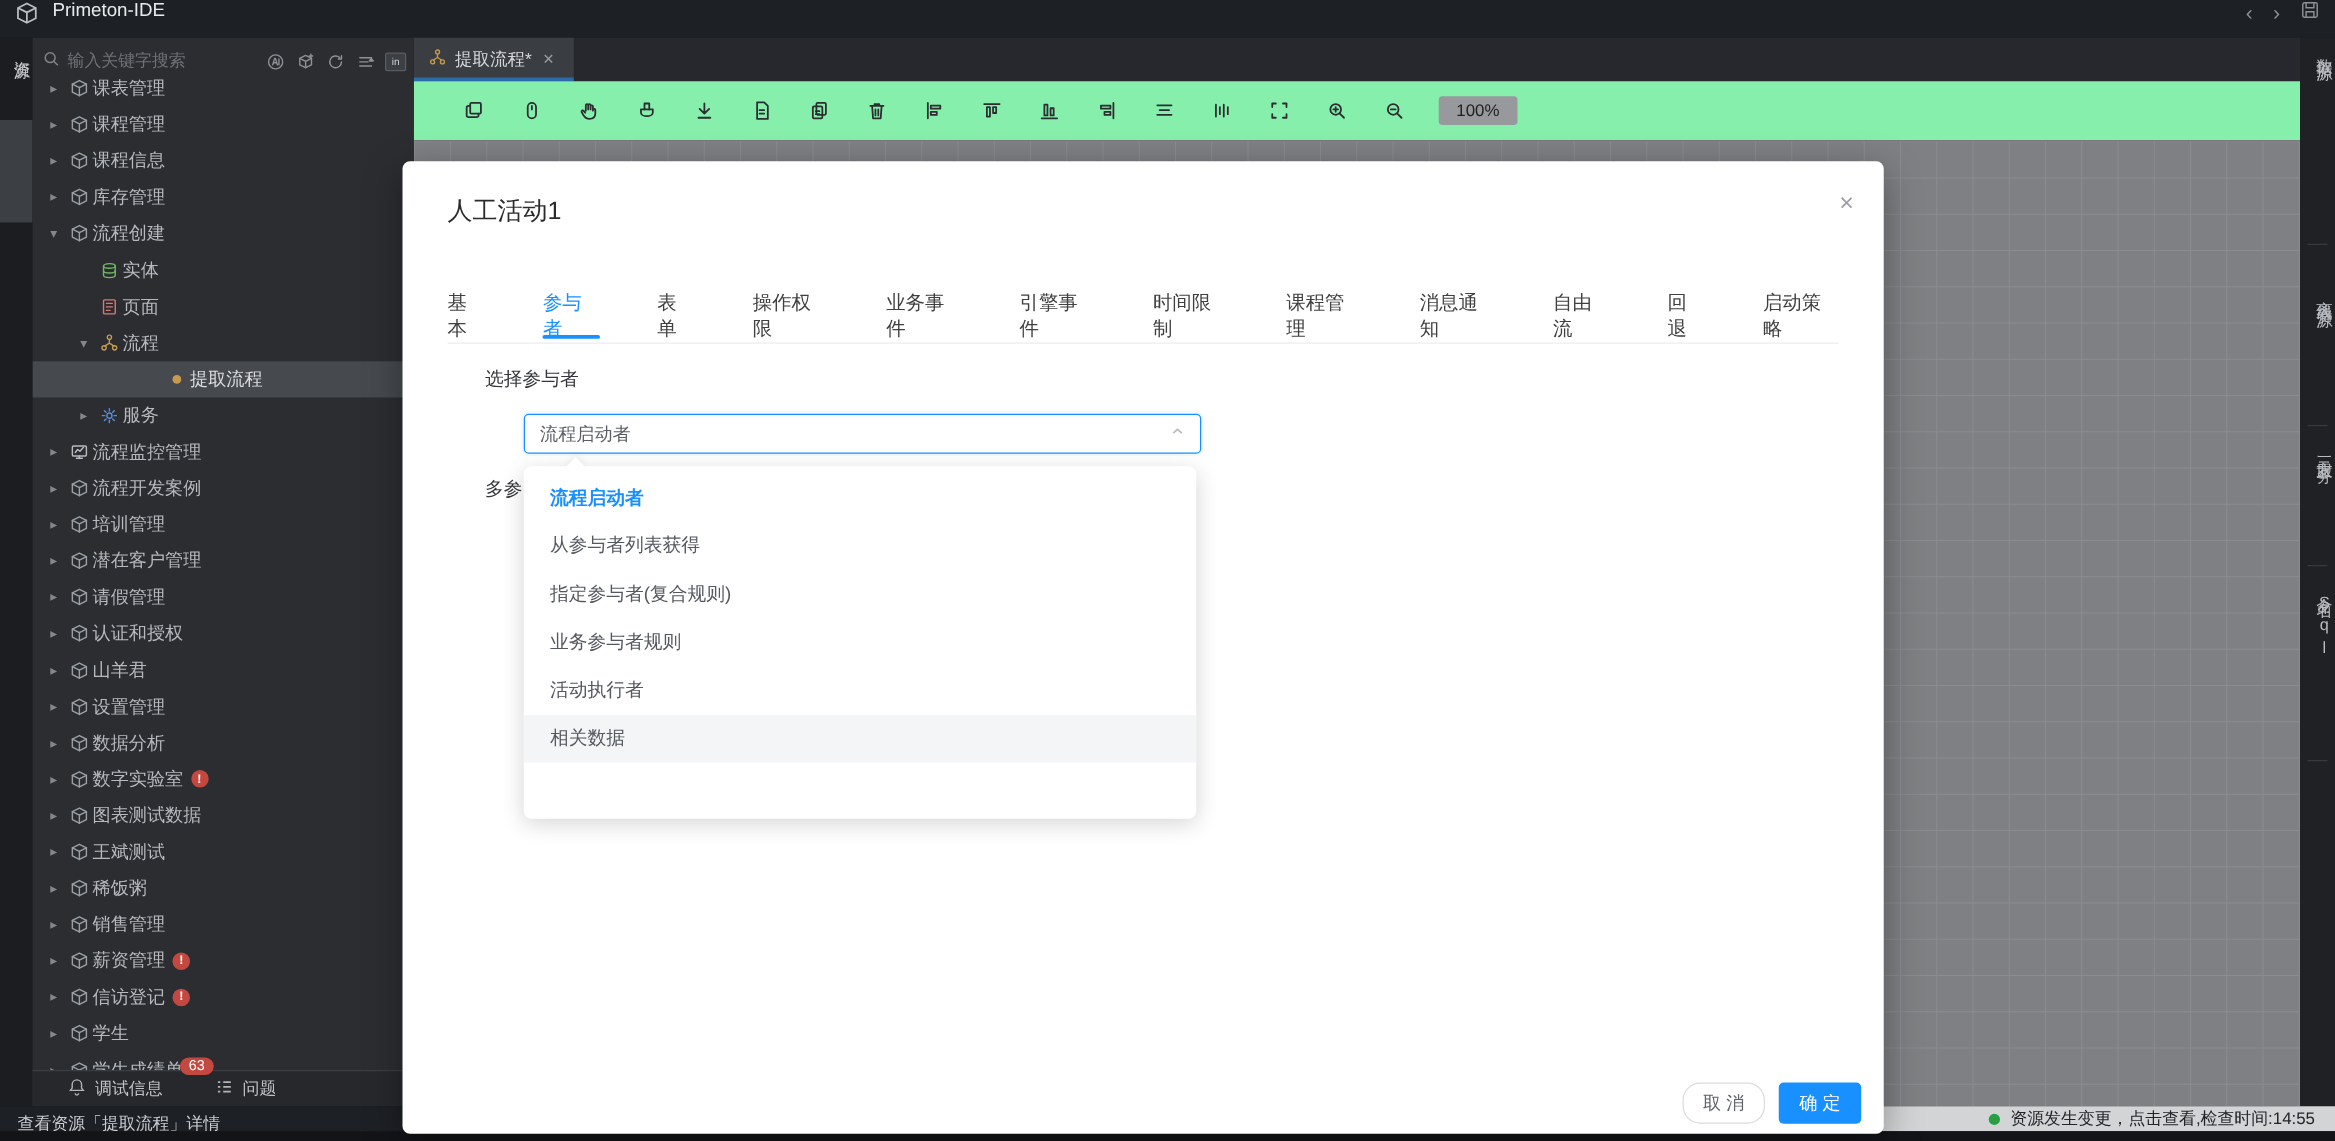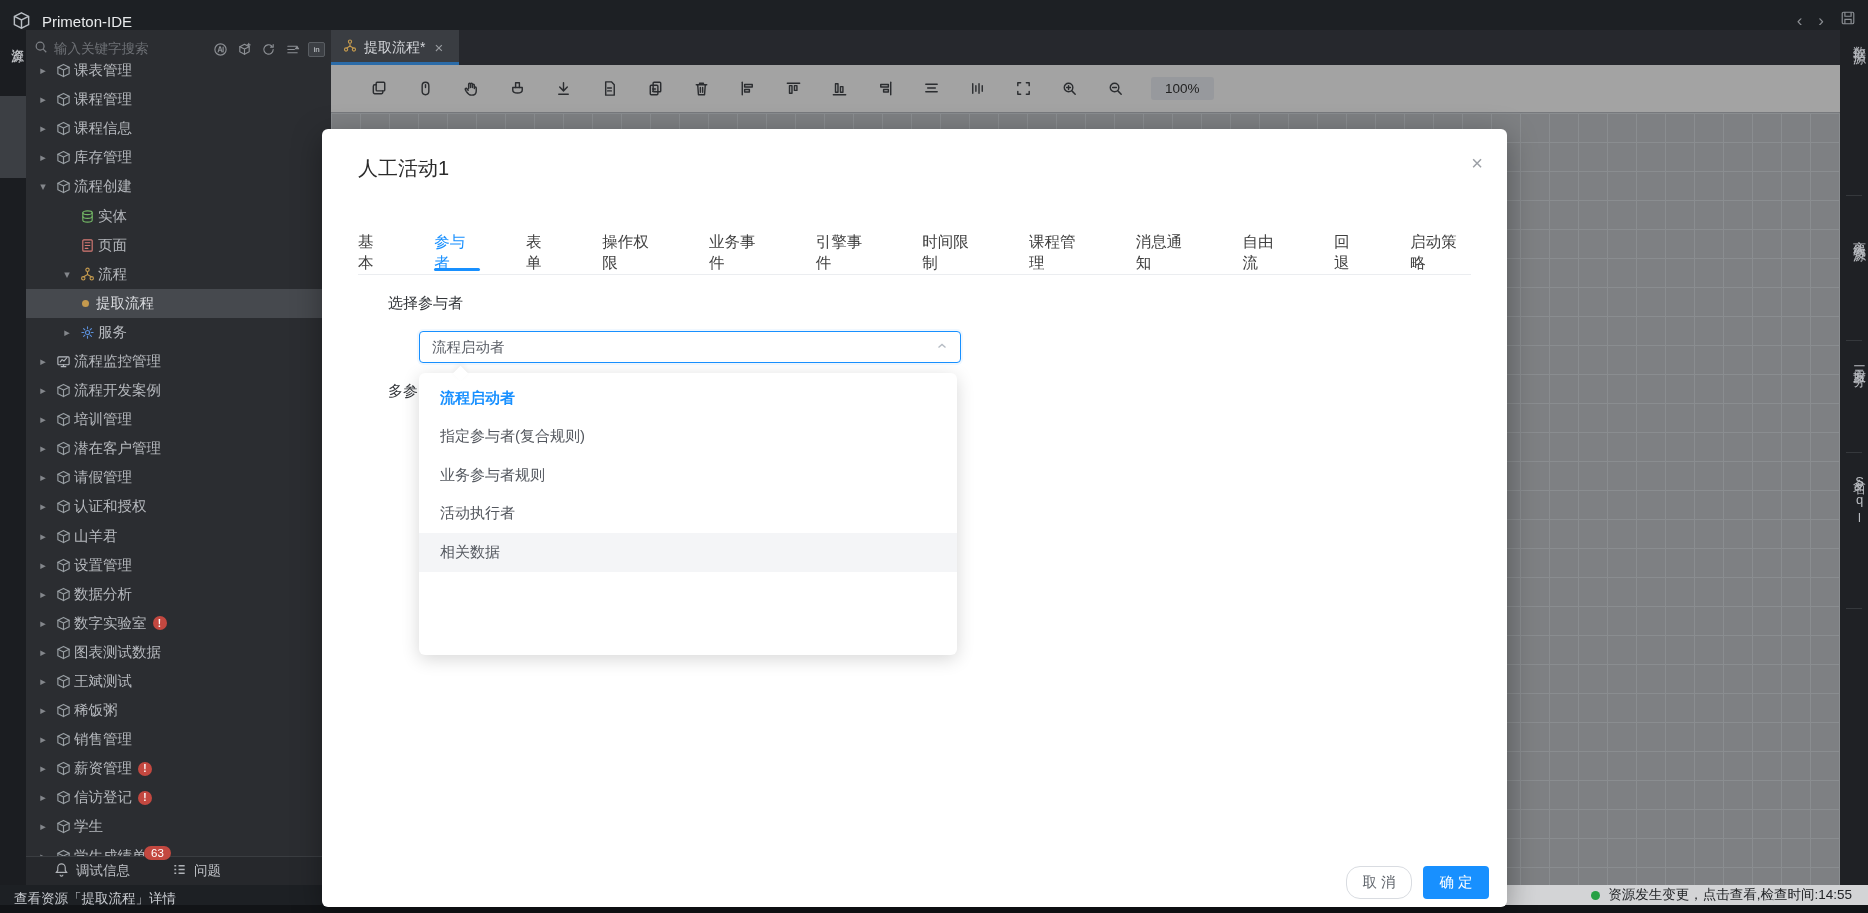--- a/index.html
+++ b/index.html
@@ -2,21 +2,21 @@
 <html><head>
 <meta charset="utf-8">
 <style>
   * { margin:0; padding:0; box-sizing:border-box; }
   html,body { width:1868px; height:913px; overflow:hidden; background:#17191c;
               font-family:"Liberation Sans", sans-serif; }
   .app { position:relative; width:1868px; height:913px; overflow:hidden; }
 
   
   .titlebar { position:absolute; left:0; top:0; width:1868px; height:30px;
-              background:#1d2024; display:flex; align-items:flex-end; padding:0 12px; z-index:6; }
+              background:#1d2024; display:flex; align-items:flex-start; padding:0 12px; z-index:6; }
   .titlebar .logo { width:20px; height:20px; margin-right:10px; display:flex; align-items:center; }
   .titlebar .title { color:#e8eaec; font-size:15px; }
   .titlebar .tb-right { margin-left:auto; display:flex; align-items:center; gap:16px; color:#8b8e93; }
   .tb-nav { font-size:17px; line-height:1; cursor:default; }
 
   
   .leftrail { position:absolute; left:0; top:30px; width:26px; height:855px; background:#1b1d21; z-index:5; }
   .leftrail .vtab { writing-mode:vertical-rl; text-orientation:upright; color:#c7c9cd;
                     font-size:13px; margin:8px auto 0; display:block; text-align:center; width:100%; letter-spacing:2px; }
   .leftrail .thumb { position:absolute; left:0; top:66px; width:26px; height:82px; background:#3c3f44; }
@@ -51,21 +51,21 @@
 
   
   .editor { position:absolute; left:331px; top:30px; width:1509px; height:855px; }
   .tabbar { position:absolute; left:0; top:0; width:100%; height:35px; background:#26282d; }
   .etab { position:absolute; left:0; top:0; height:35px; width:128px; background:#3a3d42;
           display:flex; align-items:center; gap:7px; padding:0 10px 0 12px;
           color:#d5d7db; font-size:14px; }
   .etab .close { color:#9a9da2; font-size:15px; margin-left:2px; }
   .etab-underline { position:absolute; left:0; top:32px; width:128px; height:3px; background:#2b6ba8; }
 
-  .toolbar { position:absolute; left:0; top:35px; width:100%; height:48px; background:#a3a3a3;
+  .toolbar { position:absolute; left:0; top:35px; width:100%; height:48px; background:#86efac;
              display:flex; align-items:center; padding-left:38px; gap:26px; border-bottom:1px solid #77797d; }
   .tbtn { width:20px; height:20px; display:flex; align-items:center; justify-content:center; }
   .zoomchip { background:#97999d; color:#222; font-size:13.5px; padding:4px 14px; border-radius:3px; }
 
   .canvas { position:absolute; left:0; top:83px; width:100%; height:772px; background-color:#7e8083;
             background-image:linear-gradient(#8a8d90 1px, transparent 1px),
                              linear-gradient(90deg,#8a8d90 1px, transparent 1px);
             background-size:29px 29px; }
   .node-green { position:absolute; left:72px; top:34px; width:30px; height:30px; border-radius:50%;
                 background:#87a883; border:2px solid #55794f; }
@@ -264,21 +264,21 @@
           <span class="ticon">
             <svg viewBox="0 0 16 16" width="15" height="15" fill="none" stroke="#c59a4e" stroke-width="1.2" stroke-linecap="round" stroke-linejoin="round">
               <circle cx="8" cy="3" r="1.8"></circle>
               <circle cx="3.5" cy="12" r="1.8"></circle>
               <circle cx="12.5" cy="12" r="1.8"></circle>
               <path d="M8 5v3M8 8l-4 2.5M8 8l4 2.5"></path>
             </svg>
           </span>
           <span>流程</span>
         </div>
-        <div class="trow sel" style="padding-left: 30px; align-items: center;">
+        <div class="trow sel" style="padding-left: 86px; align-items: center;">
           <span class="arrow"></span>
           <span class="ticon">
             <span class="dotic"></span>
           </span>
           <span>提取流程</span>
         </div>
         <div class="trow" style="padding-left: 32px;">
           <span class="arrow">▸</span>
           <span class="ticon">
             <svg viewBox="0 0 16 16" width="15" height="15" fill="none" stroke="#5b8fd9" stroke-width="1.2" stroke-linecap="round" stroke-linejoin="round">
@@ -672,19 +672,20 @@
       </span>
     </div>
     <div class="m-hiddenlabel">多参</div>
     <button class="m-cancel">取 消</button>
     <button class="m-ok">确 定</button>
   </div>
 
   <div class="dropdown" id="dropdown">
     <div class="notch"></div>
   <div class="opt sel">流程启动者</div>
+      <div class="opt">从参与者列表获得</div>
       <div class="opt">指定参与者(复合规则)</div>
       <div class="opt">业务参与者规则</div>
       <div class="opt">活动执行者</div>
       <div class="opt hover">相关数据</div>
     </div>
 
 </div>
 
 </body></html>

